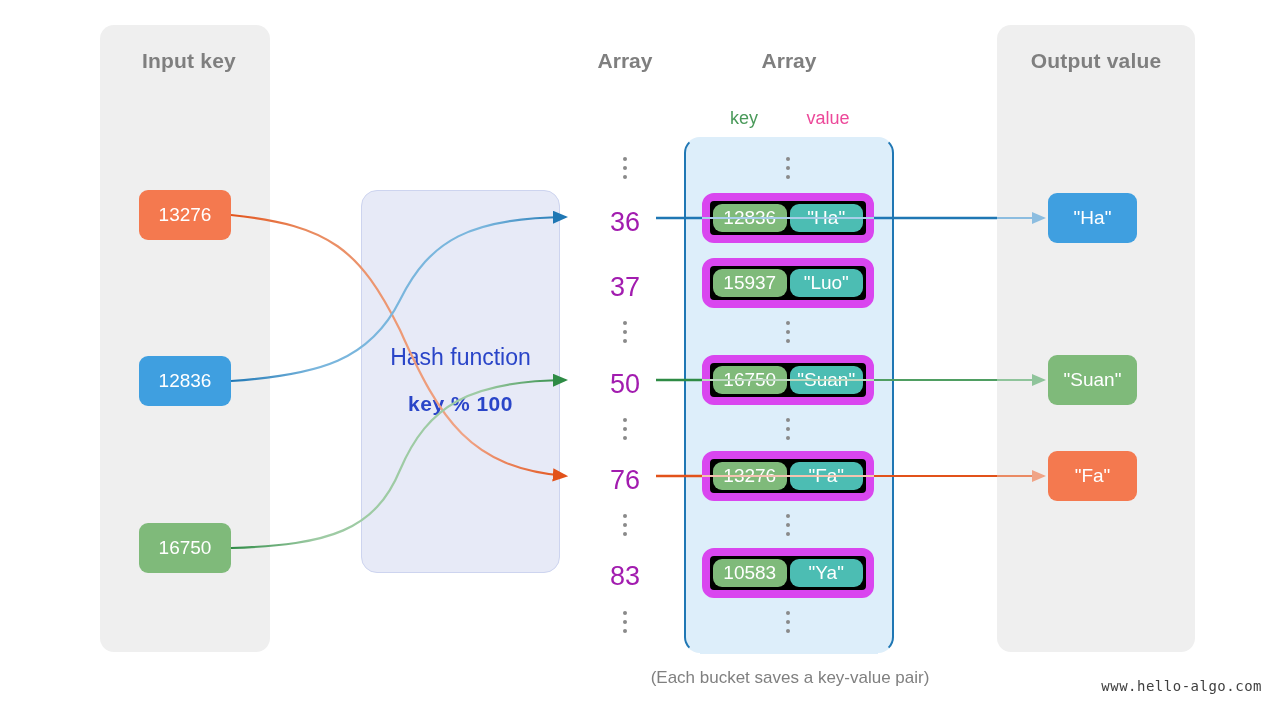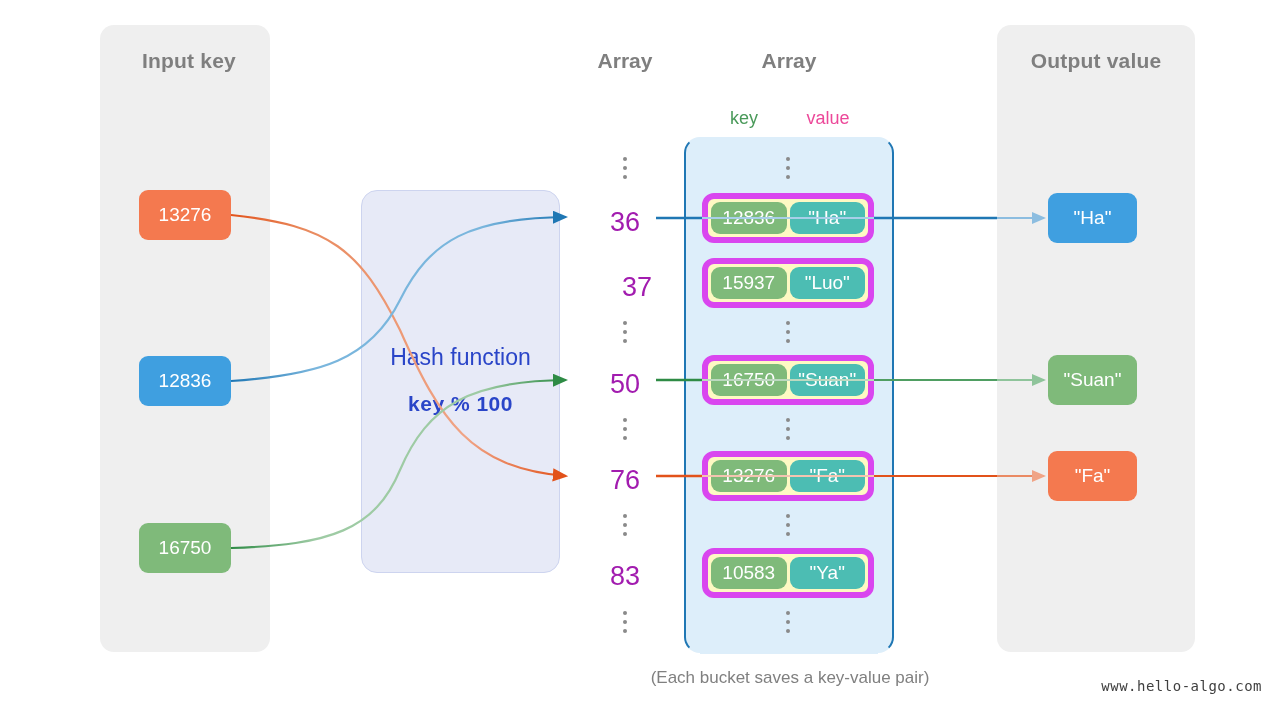--- a/index.html
+++ b/index.html
@@ -113,24 +113,24 @@
   }
   #array-panel::before { top: -2.5px; }
   #array-panel::after  { bottom: -2.5px; }
 
   
   .bucket {
     position: absolute;
     display: flex;
     align-items: flex-start;
     box-sizing: border-box;
-    border: 6px solid #d946ef;
+    border: 8px solid #d946ef;
     border-radius: 12px;
     padding: 3px;
-    background: #fef9c3;
+    background: #000000;
   }
   .cell {
     display: flex;
     align-items: center;
     justify-content: center;
     color: #ffffff;
     font-size: 19px;
     box-sizing: border-box;
     height: 100%;
   }
@@ -215,21 +215,21 @@
   <div class="sub-head" style="left:788px; top:97px; width:80px; color:#ec4899;">value</div>
 
   <div id="array-panel"></div>
 
   <div class="vdots" style="left:619px; top:157px;">
       <i></i>
       <i></i>
       <i></i>
     </div>
   <div class="index-label" style="left:598px; top:207px;">36</div>
-  <div class="index-label" style="left:598px; top:272px;text-align:right;">37</div>
+  <div class="index-label" style="left:598px; top:272px;">37</div>
   <div class="vdots" style="left:619px; top:321px;">
       <i></i>
       <i></i>
       <i></i>
     </div>
   <div class="index-label" style="left:598px; top:369px;">50</div>
   <div class="vdots" style="left:619px; top:418px;">
       <i></i>
       <i></i>
       <i></i>

